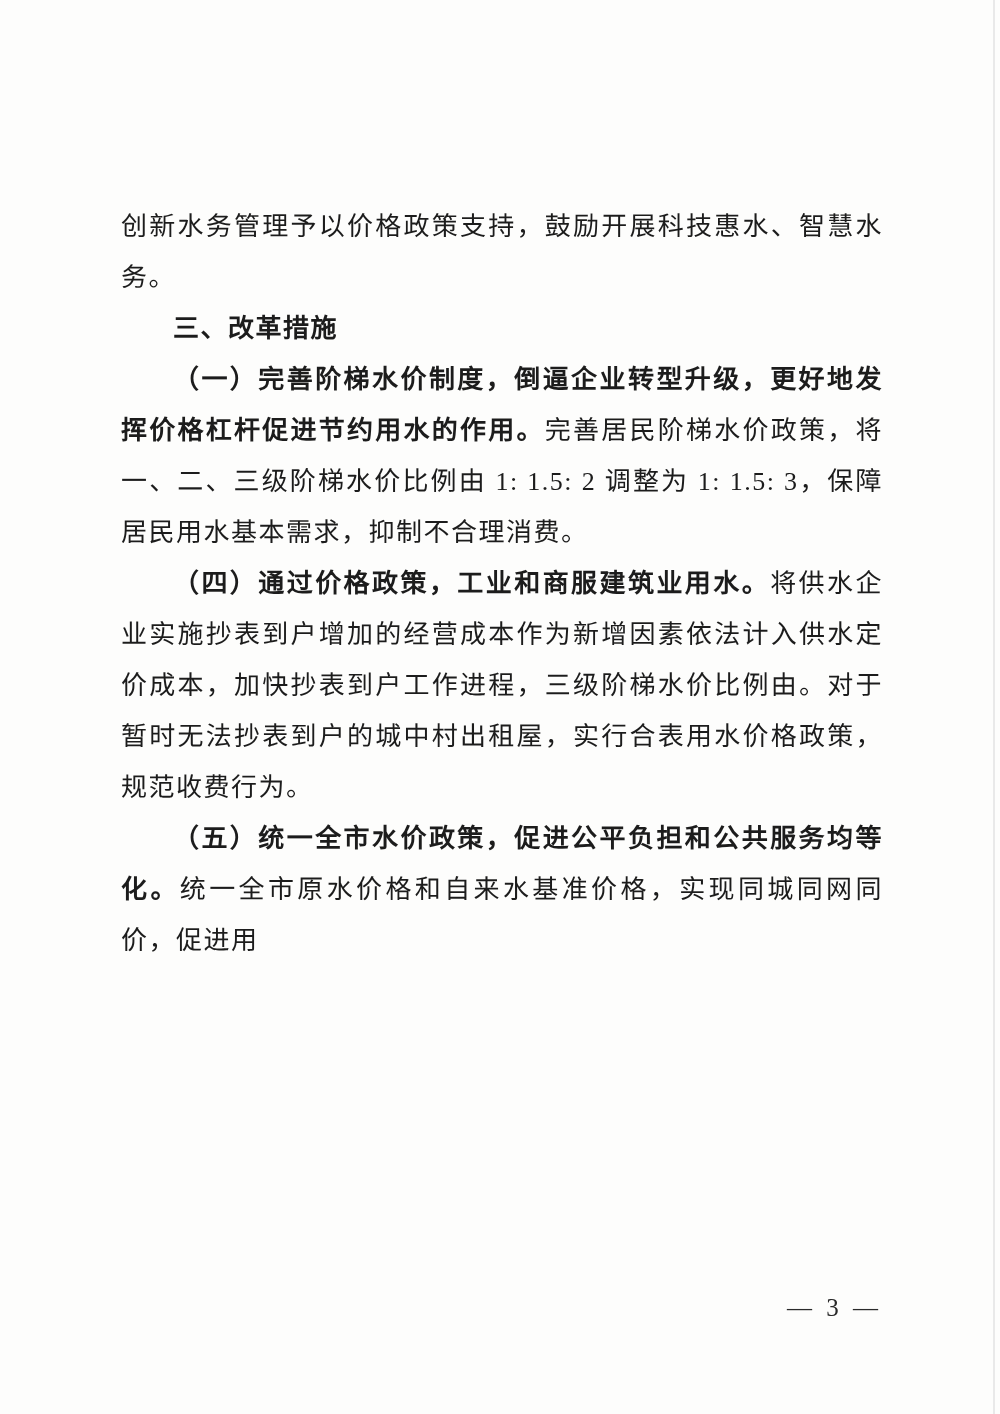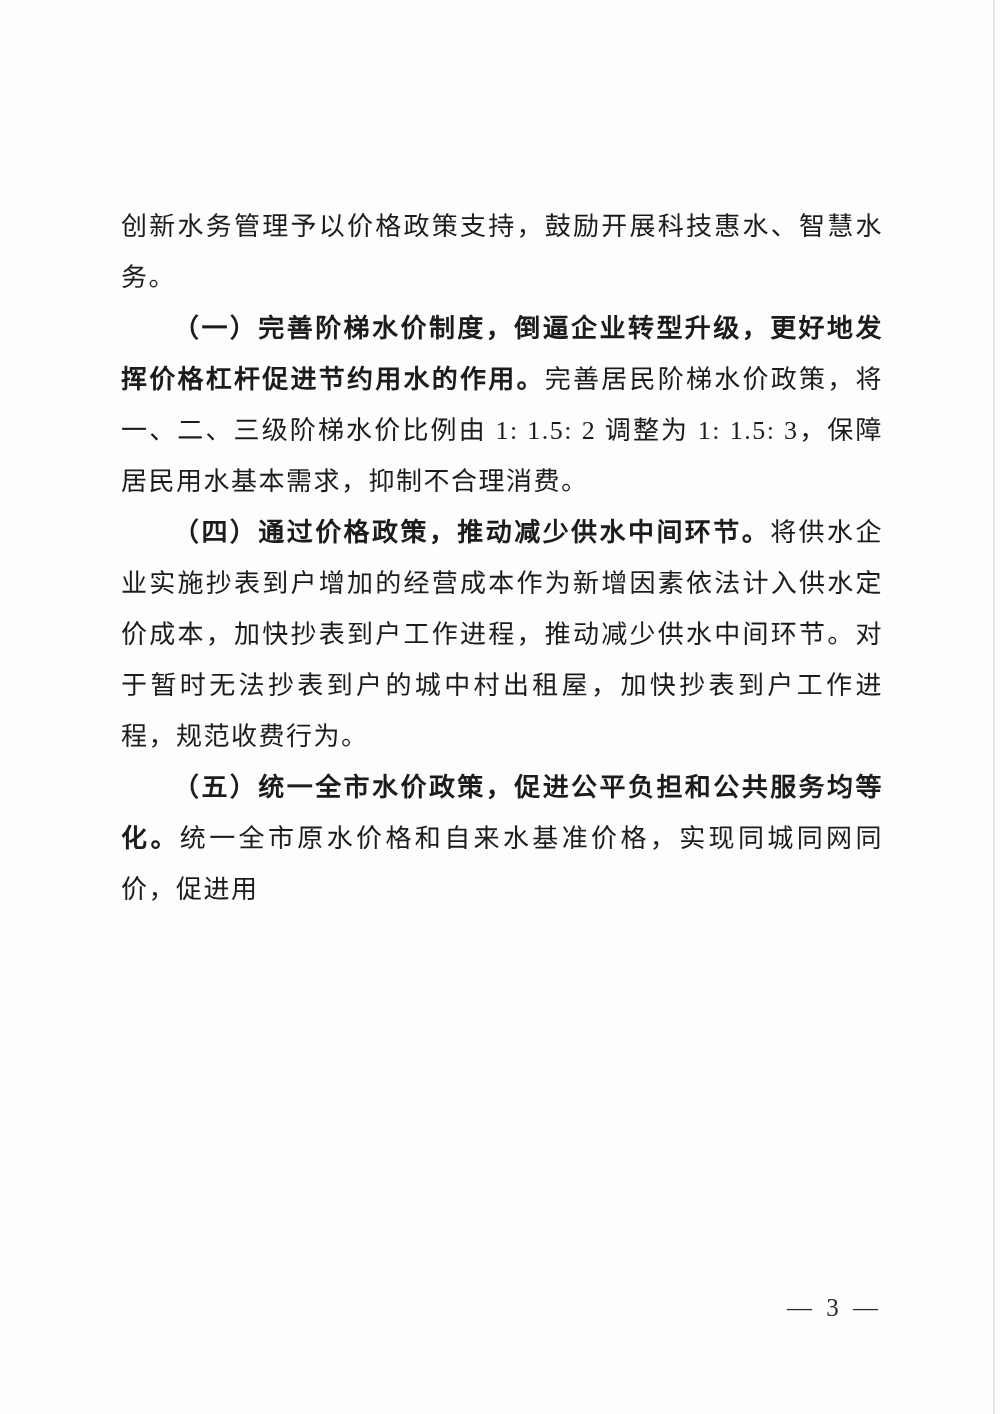--- a/index.html
+++ b/index.html
@@ -59,26 +59,27 @@
 </style>
 </head>
 <body>
 
 <div class="page">
 
   <div class="text-block">
 
     <p class="continuation"><span>创新水务管理予以价格政策支持，鼓励开展科技惠水、智慧水务。</span></p>
 
+    <p><span class="lead">三、改革措施</span></p>
 
     <p><span class="lead">（一）完善阶梯水价制度，倒逼企业转型升级，更好地发挥价格杠杆促进节约用水的作用。</span><span>完善居民阶梯水价政策，将一、二、三级阶梯水价比例由 1: 1.5: 2 调整为 1: 1.5: 3，保障居民用水基本需求，抑制不合理消费。</span></p>
 
 
 
-    <p><span class="lead">（四）通过价格政策，推动减少供水中间环节。</span><span>将供水企业实施抄表到户增加的经营成本作为新增因素依法计入供水定价成本，加快抄表到户工作进程，推动减少供水中间环节。对于暂时无法抄表到户的城中村出租屋，加快抄表到户工作进程，规范收费行为。</span></p>
+    <p><span class="lead">（四）通过价格政策，工业和商服建筑业用水。</span><span>将供水企业实施抄表到户增加的经营成本作为新增因素依法计入供水定价成本，加快抄表到户工作进程，三级阶梯水价比例由。对于暂时无法抄表到户的城中村出租屋，实行合表用水价格政策，规范收费行为。</span></p>
 
     <p><span class="lead">（五）统一全市水价政策，促进公平负担和公共服务均等化。</span><span>统一全市原水价格和自来水基准价格，实现同城同网同价，促进用</span></p>
 
   </div>
 
   <div class="page-number">— 3 —</div>
 
   <div class="scan-edge"></div>
 
 </div>

